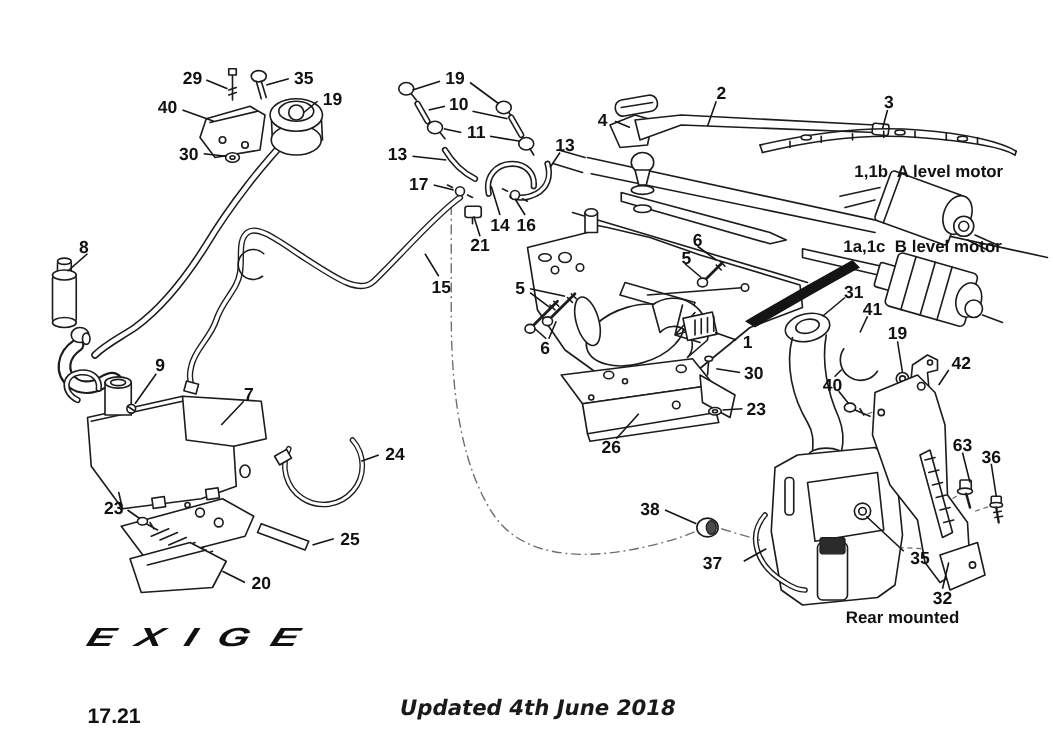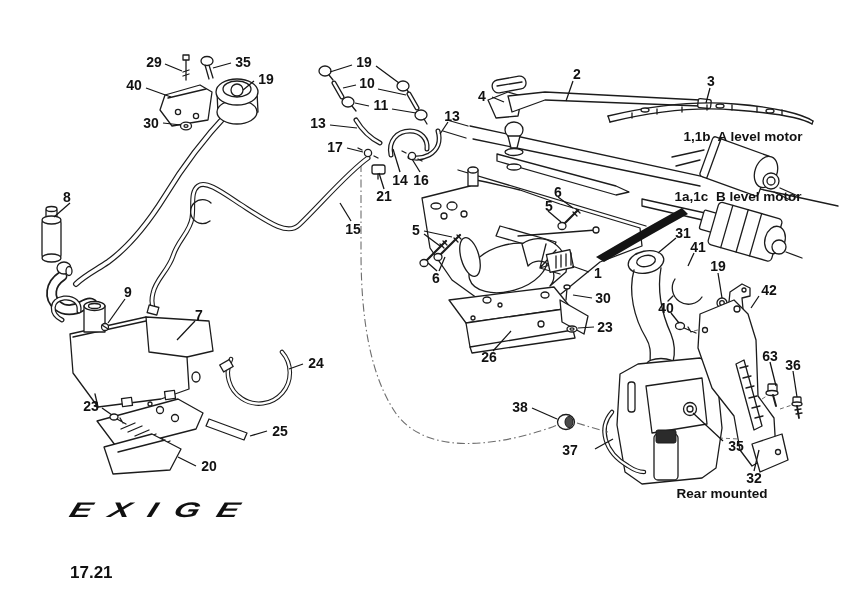--- a/index.html
+++ b/index.html
@@ -408,13 +408,14 @@
   <div class="co" style="left:718px;top:266px">19</div>
   <div class="co" style="left:666px;top:308px">40</div>
   <div class="co" style="left:698px;top:247px">41</div>
 
   <div class="note" style="left:743px;top:137px">1,1b  A level motor</div>
   <div class="note" style="left:738px;top:197px">1a,1c  B level motor</div>
   <div class="note" style="left:722px;top:494px">Rear mounted</div>
 
   <div class="logo">EXIGE</div>
   <div class="pagecode">17.21</div>
+  <div class="footer">Updated 4th June 2018</div>
 </div>
 
 </body></html>

